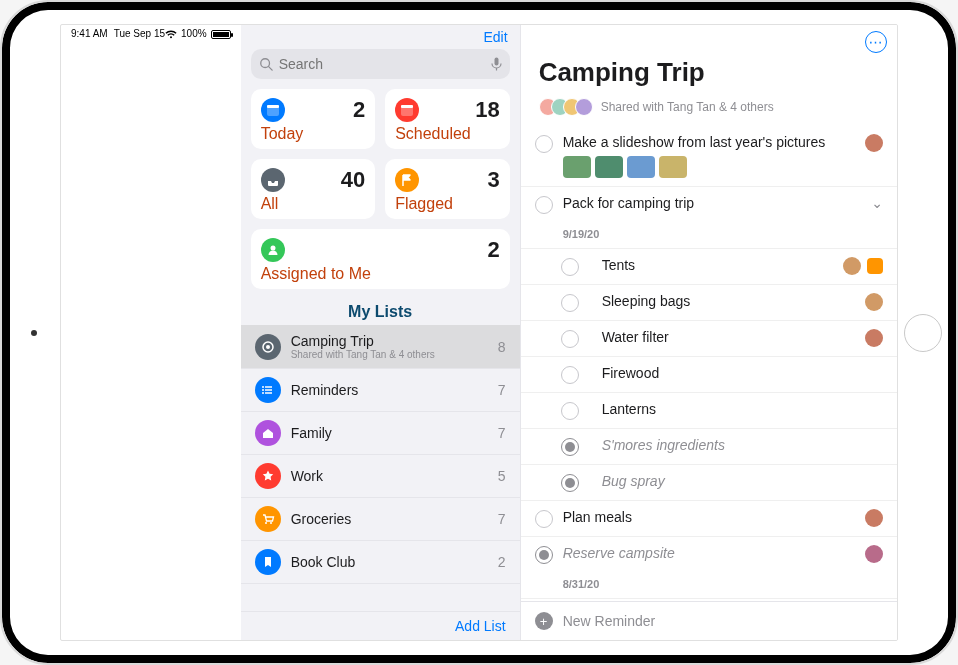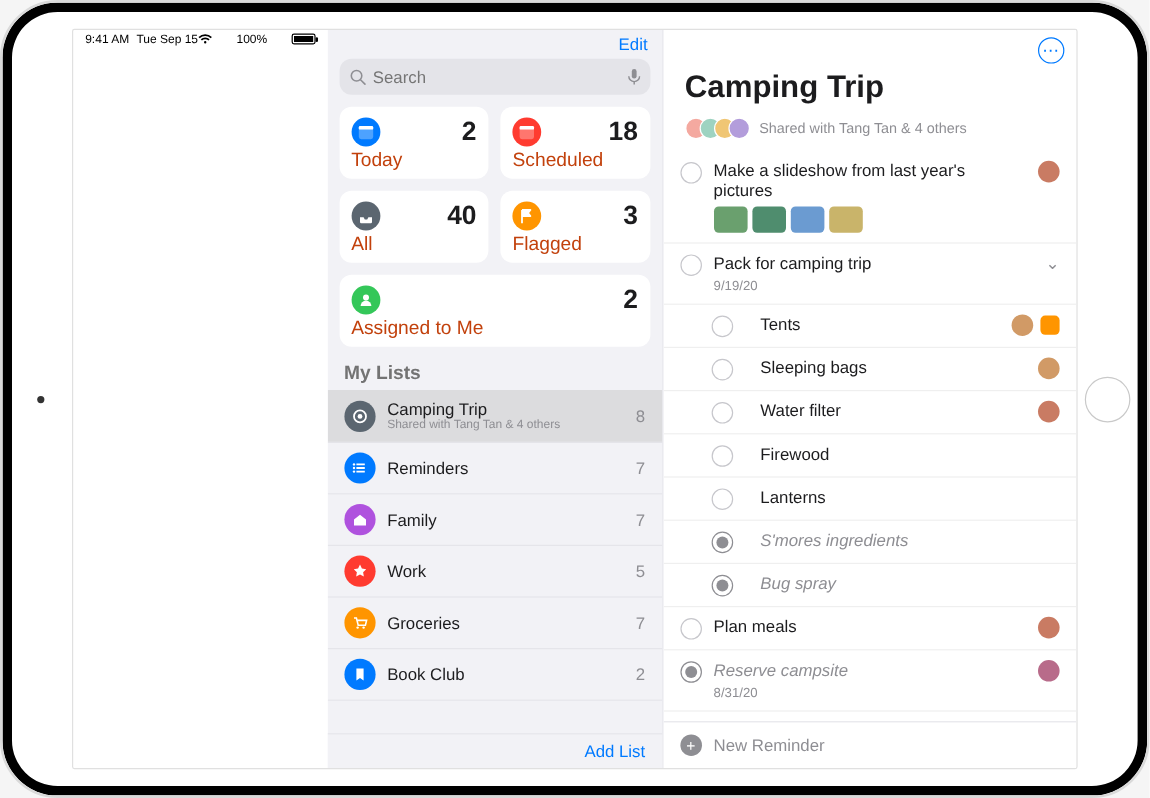--- a/index.html
+++ b/index.html
@@ -20,21 +20,21 @@
   .screen {
     position:absolute; left:58px; top:22px; right:58px; bottom:22px;
     background:#fff; border:1px solid #e0e0e0; border-radius:2px;
     display:flex; flex-direction:row; overflow:hidden;
   }
   .statusbar {
     height:16px; display:flex; align-items:center; justify-content:space-between;
     padding:0 10px; font-size:10px; color:#000; position:relative;
   }
   .statusbar .left { display:flex; gap:6px; align-items:center; font-weight:500;}
-  .statusbar .right { display:flex; gap:20px; align-items:flex-start;}
+  .statusbar .right { display:flex; gap:4px; align-items:flex-end;}
   .wifi-icon { display:inline-block; }
   .battery { width:20px; height:9px; border:1px solid #000; border-radius:2px; position:relative;}
   .battery::after { content:""; position:absolute; right:-3px; top:2px; width:2px; height:4px; background:#000; border-radius:1px;}
   .battery .fill { position:absolute; left:1px; top:1px; bottom:1px; right:1px; background:#000;}
   .app { flex:1; display:flex; overflow:hidden; }
   
   .sidebar { width:280px; background:#f2f2f6; display:flex; flex-direction:column; border-right:1px solid #e5e5ea; }
   .sidebar-top { display:flex; justify-content:flex-end; padding:4px 12px 0; }
   .edit-link { color:#007aff; font-size:14px; cursor:pointer;}
   .search {
@@ -46,21 +46,21 @@
   .smart-grid { display:grid; grid-template-columns:1fr 1fr; gap:10px; padding:0 10px;}
   .smart-card {
     background:#fff; border-radius:10px; padding:8px 10px 6px; position:relative;
     min-height:56px; display:flex; flex-direction:column; justify-content:space-between;
   }
   .smart-card.full { grid-column:1 / span 2;}
   .smart-card .row1 { display:flex; justify-content:space-between; align-items:center;}
   .smart-icon { width:24px; height:24px; border-radius:50%; display:flex; align-items:center; justify-content:center; color:#fff; font-size:12px;}
   .smart-count { font-size:22px; font-weight:700; color:#1c1c1e;}
   .smart-label { font-size:16px; color:#c2410c; margin-top:2px;}
-  .section-h { font-size:16px; font-weight:700; padding:14px 14px 4px; color:#737373;}
+  .section-h { font-size:16px; font-weight:700; padding:14px 14px 4px; color:#0c4a6e;text-align:center;}
   .lists { flex:1; overflow:auto;}
   .list-row {
     display:flex; align-items:center; gap:10px; padding:8px 14px 8px 14px;
     border-bottom:1px solid #e5e5ea; cursor:pointer; position:relative;
   }
   .list-row.selected { background:#dcdcde;}
   .list-icon { width:26px; height:26px; border-radius:50%; display:flex; align-items:center; justify-content:center; color:#fff; flex-shrink:0;}
   .list-main { flex:1; min-width:0;}
   .list-name { font-size:14px; color:#1c1c1e;}
   .list-sub { font-size:10px; color:#8e8e93; white-space:nowrap; overflow:hidden; text-overflow:ellipsis;}
@@ -86,21 +86,21 @@
   .r-row.sub { padding-left:40px;gap:23px;}
   .r-circle {
     width:18px; height:18px; border:1.5px solid #c7c7cc; border-radius:50%; flex-shrink:0;
     margin-top:1px; cursor:pointer; position:relative;
   }
   .r-circle.done { border-color:#8e8e93;}
   .r-circle.done::after { content:""; position:absolute; left:3px; top:3px; right:3px; bottom:3px; background:#8e8e93; border-radius:50%;}
   .r-body { flex:1; min-width:0;}
   .r-title { font-size:14px; color:#1c1c1e;}
   .r-title.done { color:#8e8e93;font-style:italic;}
-  .r-sub { font-size:11px; color:#8e8e93; margin-top:6px;}
+  .r-sub { font-size:11px; color:#8e8e93; margin-top:17px;font-weight:bold;}
   .r-tail { display:flex; align-items:center; gap:6px;}
   .mini-avatar { width:18px; height:18px; border-radius:50%;}
   .flag-badge { width:16px; height:16px; border-radius:4px; background:#ff9500;}
   .chev { color:#8e8e93; font-size:14px; cursor:pointer;}
   .thumbs { display:flex; gap:4px; margin-top:6px;}
   .thumb { width:28px; height:22px; border-radius:4px;}
   .detail-bottom { display:flex; align-items:center; gap:10px; padding:10px 14px; border-top:1px solid #e5e5ea; cursor:pointer;}
   .plus-circ { width:18px; height:18px; border-radius:50%; background:#8e8e93; color:#fff; display:flex; align-items:center; justify-content:center; font-size:13px;}
   .new-rem { font-size:14px; color:#8e8e93;}
   svg { display:block; }

